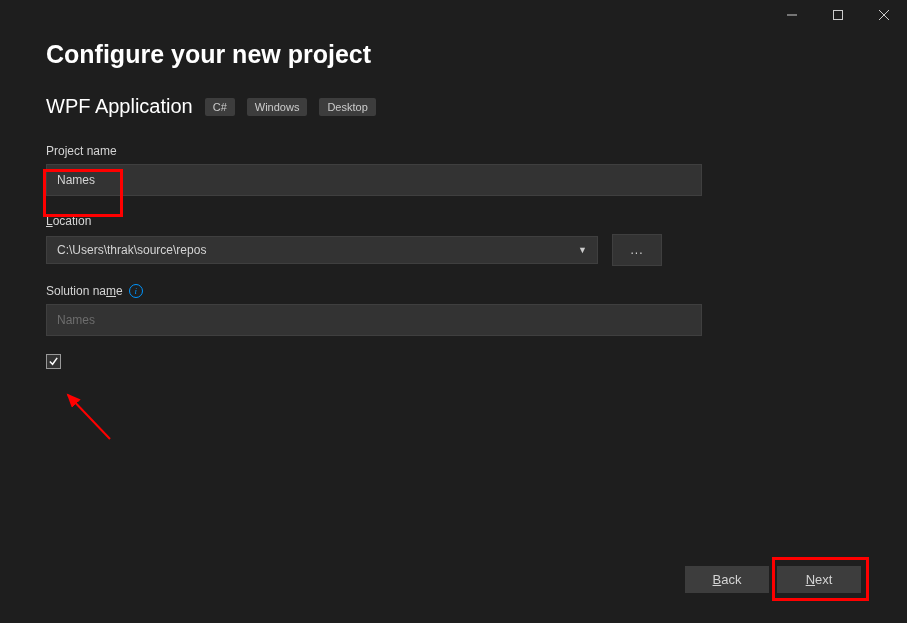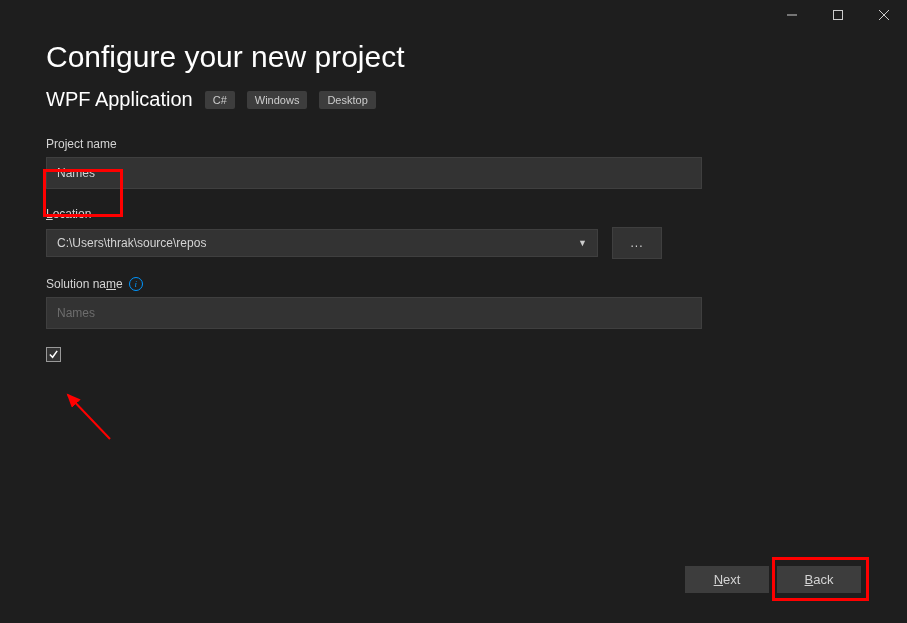--- a/index.html
+++ b/index.html
@@ -29,24 +29,24 @@
       display: flex;
       align-items: center;
       justify-content: center;
       color: #cccccc;
       cursor: pointer;
     }
     .content {
       padding: 40px 46px 20px 46px;
     }
     .page-title {
-      font-size: 30px;
-      font-weight: 400;
+      font-size: 25px;
+      font-weight: 700;
       color: #ffffff;
-      margin-bottom: 14px;
+      margin-bottom: 26px;
     }
     .template-row {
       display: flex;
       align-items: center;
       gap: 12px;
       margin-bottom: 26px;
     }
     .template-name {
       font-size: 20px;
       color: #ffffff;
@@ -264,24 +264,24 @@
     <div class="checkbox">
       <svg viewBox="0 0 12 12">
           <polyline points="2,6 5,9 10,2" fill="none" stroke="#ffffff" stroke-width="1.6"></polyline>
         </svg>
     </div>
   </div>
 </div>
 
 <div class="footer">
   <button class="footer-btn">
-      <span><span class="u">N</span><span>ext</span></span>
+      <span><span class="u">B</span><span>ack</span></span>
     </button>
   <button class="footer-btn">
-      <span><span class="u">B</span><span>ack</span></span>
+      <span><span class="u">N</span><span>ext</span></span>
     </button>
 </div>
 
 <div class="highlight-projectname"></div>
 <div class="highlight-next"></div>
 <svg class="arrow" width="60" height="60">
   <defs>
     <marker id="ah" markerWidth="8" markerHeight="8" refX="6" refY="3" orient="auto">
       <polygon points="0,0 7,3 0,6" fill="#ff0000"></polygon>
     </marker>

